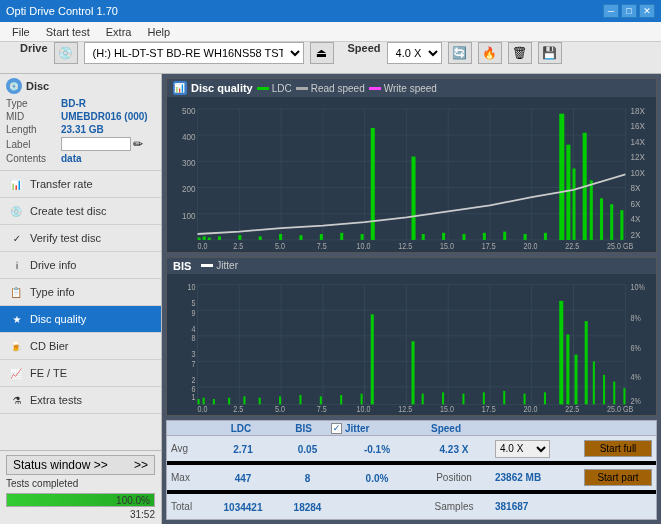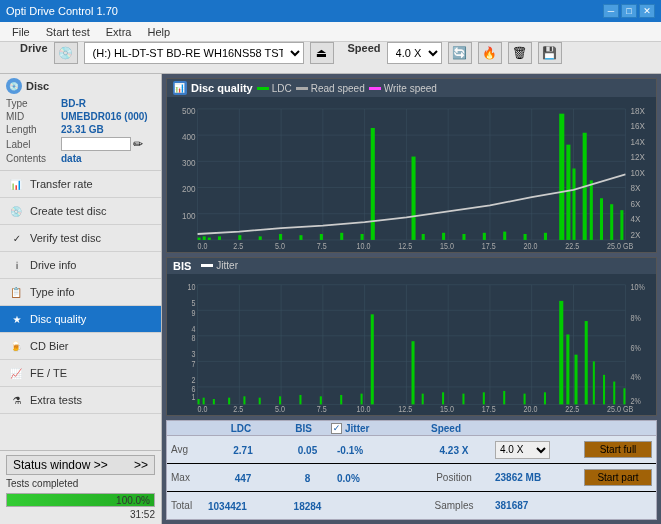--- a/index.html
+++ b/index.html
@@ -250,21 +250,21 @@
       background: #dde5f0;
       border: 1px solid #aab;
       height: 100px;
       display: flex;
       flex-direction: column;
     }
     .stats-row {
       display: flex;
       align-items: center;
       flex: 1;
-      border-bottom: 1px solid #000000;
+      border-bottom: 4px solid #000000;
       padding: 0 4px;
       gap: 2px;
     }
     .stats-row:last-child { border-bottom: none; }
     .checkbox-box {
       width: 11px; height: 11px;
       border: 1px solid #888;
       background: white;
       display: flex; align-items: center; justify-content: center;
       font-size: 9px; color: #1a5fa8;
@@ -640,21 +640,21 @@
       </div>
 
       <div class="stats-row">
         <div style="width:35px;font-size:10px;color:#555;">Avg</div>
         <div style="width:70px;text-align:center;">
           <span style="font-size:10px;color:#1a5fa8;font-weight:bold;">2.71</span>
         </div>
         <div style="width:55px;text-align:center;">
           <span style="font-size:10px;color:#1a5fa8;font-weight:bold;">0.05</span>
         </div>
-        <div style="width:80px;">
+        <div style="width:80px;text-align:center;">
           <span style="font-size:10px;color:#1a5fa8;font-weight:bold;">-0.1%</span>
         </div>
         <div style="width:70px;text-align:center;">
           <span style="font-size:10px;color:#1a5fa8;font-weight:bold;">4.23 X</span>
         </div>
         <div style="display:flex;align-items:center;gap:4px;margin-left:4px;">
           <select style="font-size:10px;height:18px;width:55px;border:1px solid #aaa;">
             <option>4.0 X</option>
           </select>
         </div>
@@ -664,35 +664,35 @@
       </div>
 
       <div class="stats-row">
         <div style="width:35px;font-size:10px;color:#555;">Max</div>
         <div style="width:70px;text-align:center;">
           <span style="font-size:10px;color:#1a5fa8;font-weight:bold;">447</span>
         </div>
         <div style="width:55px;text-align:center;">
           <span style="font-size:10px;color:#1a5fa8;font-weight:bold;">8</span>
         </div>
-        <div style="width:80px;">
+        <div style="width:80px;text-align:center;">
           <span style="font-size:10px;color:#1a5fa8;font-weight:bold;">0.0%</span>
         </div>
         <div style="width:70px;font-size:10px;color:#555;text-align:center;">
           <span>Position</span>
         </div>
         <div style="margin-left:4px;font-size:10px;color:#1a5fa8;font-weight:bold;">23862 MB</div>
         <div style="margin-left:auto;">
           <button class="start-btn">Start part</button>
         </div>
       </div>
 
       <div class="stats-row">
         <div style="width:35px;font-size:10px;color:#555;">Total</div>
-        <div style="width:70px;">
+        <div style="width:70px;text-align:center;">
           <span style="font-size:10px;color:#1a5fa8;font-weight:bold;">1034421</span>
         </div>
         <div style="width:55px;text-align:center;">
           <span style="font-size:10px;color:#1a5fa8;font-weight:bold;">18284</span>
         </div>
         <div style="width:80px;"></div>
         <div style="width:70px;font-size:10px;color:#555;text-align:center;">
           <span>Samples</span>
         </div>
         <div style="margin-left:4px;font-size:10px;color:#1a5fa8;font-weight:bold;">381687</div>

